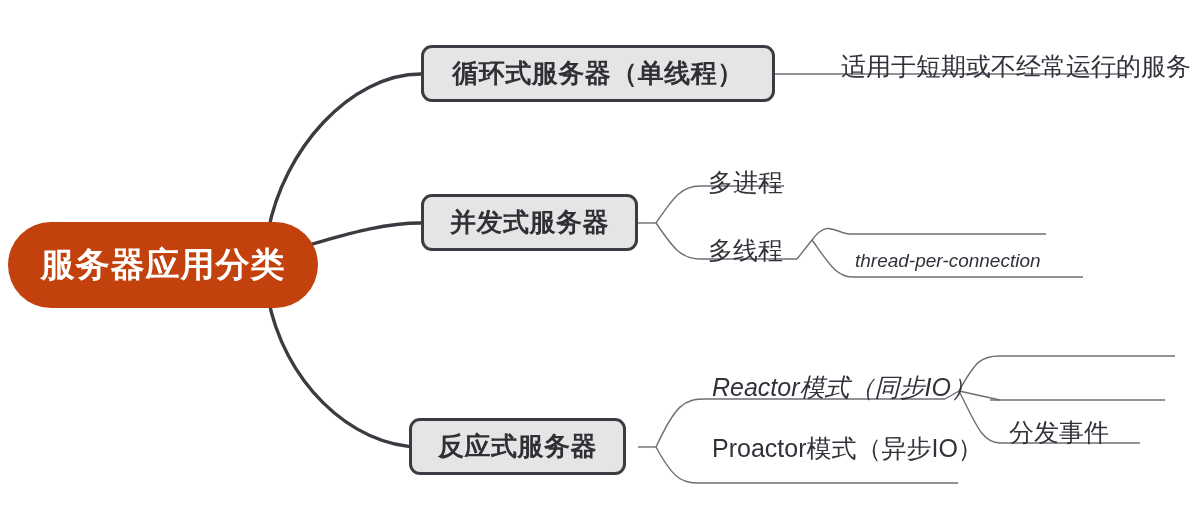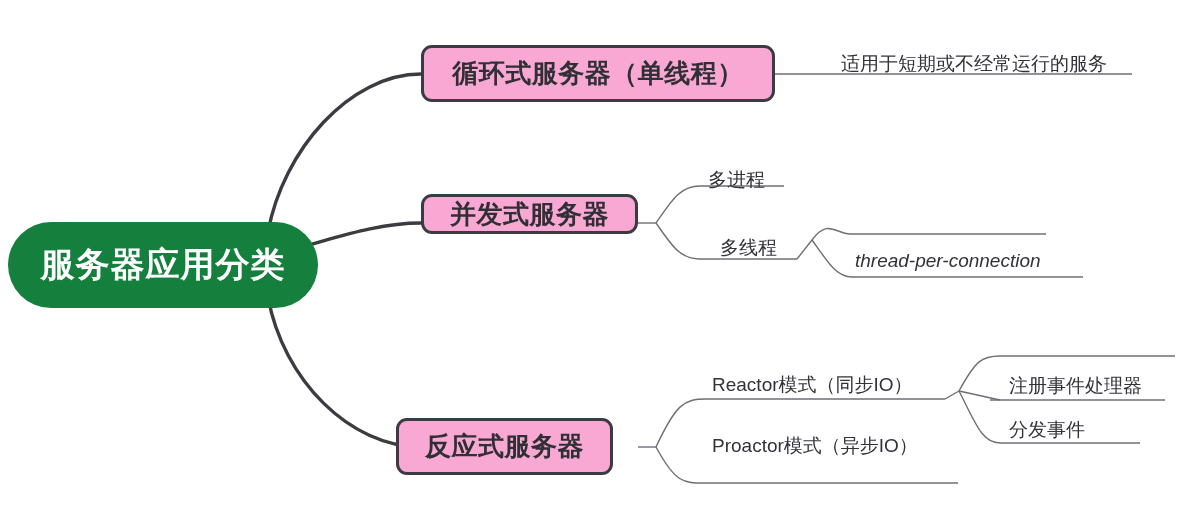--- a/index.html
+++ b/index.html
@@ -24,66 +24,66 @@
     pointer-events: none;
   }
 
   
   .root-node {
     position: absolute;
     left: 8px;
     top: 222px;
     width: 310px;
     height: 86px;
-    background: #15803d;
+    background: #c2410c;
     border-radius: 43px;
     display: flex;
     align-items: center;
     justify-content: center;
     box-sizing: border-box;
   }
   .root-label {
     color: #ffffff;
     font-size: 34px;
     font-weight: bold;
     letter-spacing: 1px;
     white-space: nowrap;
   }
 
   
   .l1-box {
     position: absolute;
-    background: #f9a8d4;
+    background: #e5e5e5;
     border: 3px solid #3b3b42;
     border-radius: 11px;
     display: flex;
     align-items: center;
     justify-content: center;
     box-sizing: border-box;
   }
   .l1-label {
     color: #2f2f35;
     font-size: 26px;
     font-weight: bold;
     white-space: nowrap;
     letter-spacing: 0.5px;
   }
   #box-cyclic  { left: 421px; top: 45px;  width: 354px; height: 57px; }
-  #box-concurrent { left: 421px; top: 194px; width: 217px; height: 40px; }
-  #box-reactive   { left: 396px; top: 418px; width: 217px; height: 57px; }
+  #box-concurrent { left: 421px; top: 194px; width: 217px; height: 57px; }
+  #box-reactive   { left: 409px; top: 418px; width: 217px; height: 57px; }
 
   
   .leaf {
     position: absolute;
     color: #32323a;
     font-size: 19px;
     white-space: nowrap;
     line-height: 1;
   }
-  .leaf-cn { font-size: 19px; }
+  .leaf-cn { font-size: 25px; }
 </style>
 </head>
 <body>
 
 <div id="canvas">
 
   <svg id="links" viewBox="0 0 1200 522" xmlns="http://www.w3.org/2000/svg">
 
     <g fill="none" stroke="#3b3b42" stroke-width="3.4" stroke-linecap="round">
       <path d="M 268 232 C 283 150 350 74 421 74"></path>
@@ -146,27 +146,26 @@
   </div>
 
   <div class="l1-box" id="box-reactive">
     <span class="l1-label">反应式服务器</span>
   </div>
 
   <div class="leaf leaf-cn" style="left:841px; top:54px;">适用于短期或不经常运行的服务</div>
 
   <div class="leaf leaf-cn" style="left:708px; top:170px;">多进程</div>
 
-  <div class="leaf leaf-cn" style="left:708px; top:238px;margin-left:12px;">多线程</div>
+  <div class="leaf leaf-cn" style="left:708px; top:238px;">多线程</div>
 
 
   <div class="leaf" style="left:855px; top:251px;font-style:italic;">thread-per-connection</div>
 
-  <div class="leaf leaf-cn" style="left:712px; top:375px;">Reactor模式（同步IO）</div>
+  <div class="leaf leaf-cn" style="left:712px; top:375px;font-style:italic;">Reactor模式（同步IO）</div>
 
   <div class="leaf leaf-cn" style="left:712px; top:436px;">Proactor模式（异步IO）</div>
 
 
-  <div class="leaf leaf-cn" style="left:1009px; top:376px;">注册事件处理器</div>
 
   <div class="leaf leaf-cn" style="left:1009px; top:420px;">分发事件</div>
 
 </div>
 
 </body></html>

